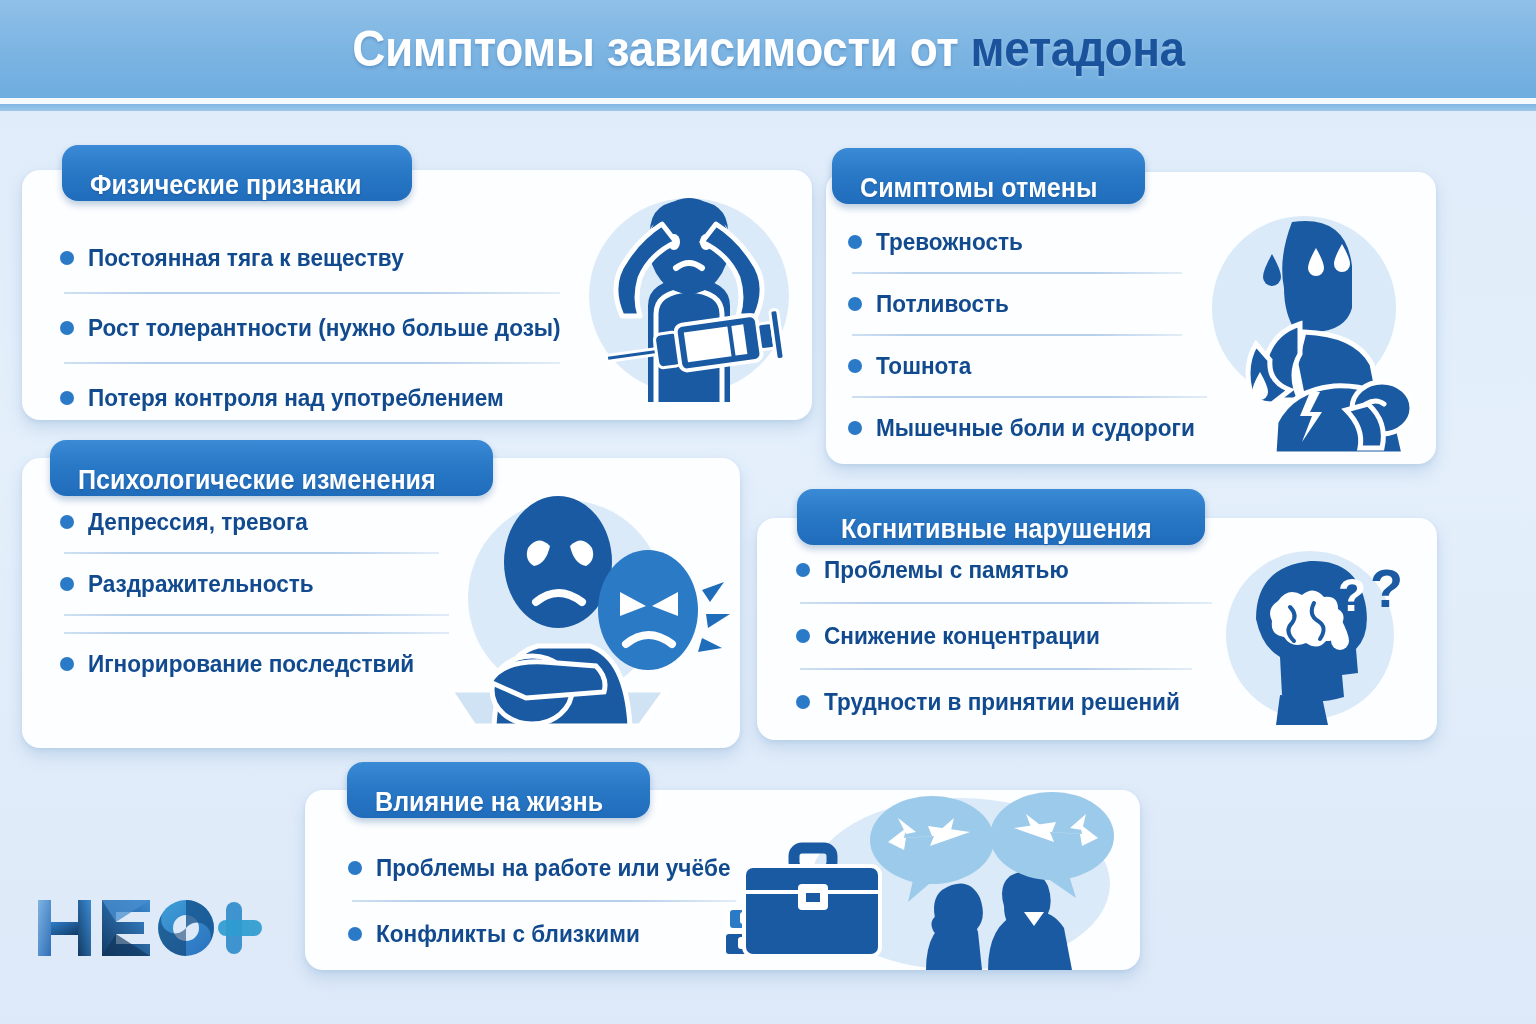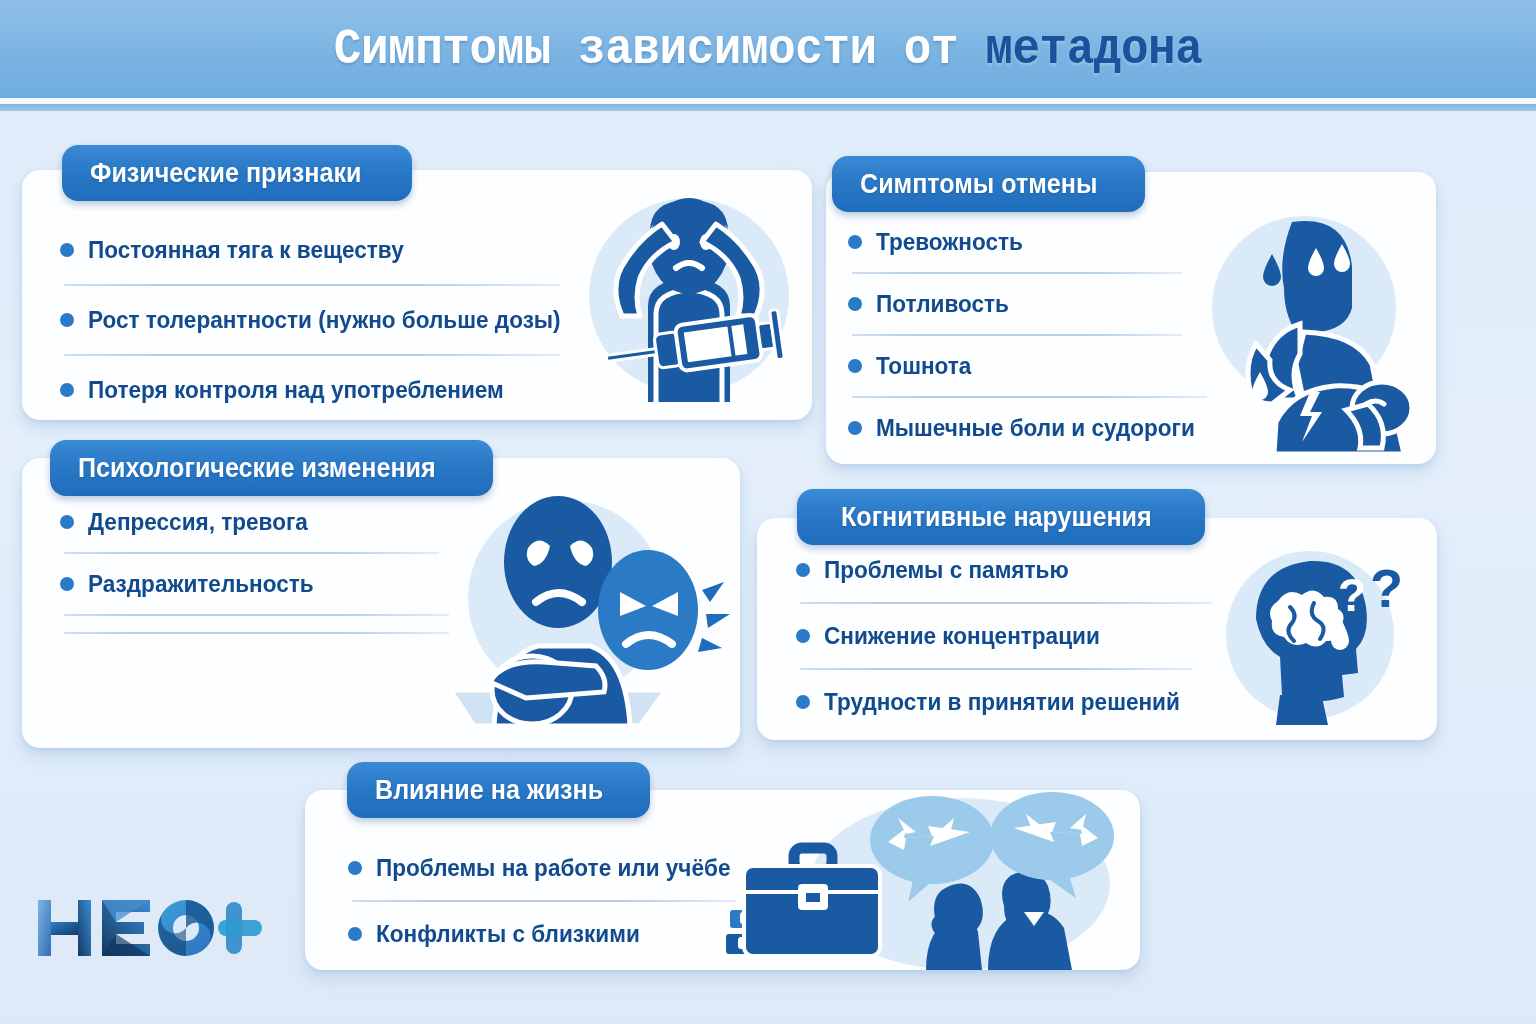--- a/index.html
+++ b/index.html
@@ -26,21 +26,20 @@
   
   .header {
     position: absolute;
     left: 0; top: 0;
     width: 1536px;
     height: 98px;
     background: linear-gradient(180deg, #8fc0e8 0%, #7bb4e2 55%, #6fade0 100%);
     display: flex;
     align-items: center;
     justify-content: center;
-    font-family: Liberation Mono, monospace;
   }
   .header-title {
     font-size: 50px;
     font-weight: bold;
     letter-spacing: -0.5px;
     color: #ffffff;
     text-shadow: 0 2px 3px rgba(30,80,140,.30);
     white-space: nowrap;
     transform: scaleX(0.92);
     transform-origin: center;
@@ -75,21 +74,21 @@
     position: absolute;
     left: 0; top: 0;
     width: 100%; height: 100%;
     border-radius: 18px;
     overflow: hidden;
   }
 
   .pill {
     position: absolute;
     display: flex;
-    align-items: center;
+    align-items: flex-end;
     padding: 0 30px 0 28px;
     height: 56px;
     border-radius: 16px;
     background: linear-gradient(180deg, #3b8ad6 0%, #2a7ac8 42%, #1f6cbb 100%);
     box-shadow: 0 4px 7px rgba(30,85,150,.30);
     z-index: 5;
   }
   .pill-label {
     color: #ffffff;
     font-size: 27px;
@@ -156,21 +155,21 @@
   </div>
   <div class="header-rule"></div>
   <div class="header-rule2"></div>
 
   <div class="card" style="left:22px; top:170px; width:790px; height:250px;">
     <div class="card-inner"></div>
   </div>
   <div class="pill" style="left:62px; top:145px;">
     <span class="pill-label">Физические признаки</span>
   </div>
-  <div class="bullets" style="left:60px; top:236px; width:500px;">
+  <div class="bullets" style="left:60px; top:244px; width:500px;">
     <div class="bullet-row">
       <span class="dot"></span>
       <span class="bullet-text">Постоянная тяга к веществу</span>
     </div>
     <div class="sep" style="width:496px; margin-top:20px; margin-bottom:20px;"></div>
     <div class="bullet-row">
       <span class="dot"></span>
       <span class="bullet-text">Рост толерантности (нужно больше дозы)</span>
     </div>
     <div class="sep" style="width:496px; margin-top:20px; margin-bottom:20px;"></div>
@@ -205,21 +204,21 @@
         <rect x="156" y="144" width="12" height="30" fill="#ffffff"></rect>
         <rect x="182" y="146" width="14" height="26" rx="3" fill="#1a5aa3" stroke="#ffffff" stroke-width="3"></rect>
         <rect x="196" y="134" width="8" height="50" rx="3" fill="#1a5aa3" stroke="#ffffff" stroke-width="3"></rect>
       </g>
     </svg>
   </div>
 
   <div class="card" style="left:826px; top:172px; width:610px; height:292px;">
     <div class="card-inner"></div>
   </div>
-  <div class="pill" style="left:832px; top:156px;">
+  <div class="pill" style="left:832px; top:148px;">
     <span class="pill-label">Симптомы отмены</span>
   </div>
   <div class="bullets" style="left:848px; top:228px; width:380px;">
     <div class="bullet-row">
       <span class="dot"></span>
       <span class="bullet-text">Тревожность</span>
     </div>
     <div class="sep" style="width:330px; margin-top:16px; margin-bottom:16px;"></div>
     <div class="bullet-row">
       <span class="dot"></span>
@@ -273,20 +272,24 @@
       <span class="dot"></span>
       <span class="bullet-text">Депрессия, тревога</span>
     </div>
     <div class="sep" style="width:375px; margin-top:16px; margin-bottom:16px;"></div>
     <div class="bullet-row">
       <span class="dot"></span>
       <span class="bullet-text">Раздражительность</span>
     </div>
     <div class="sep" style="width:385px; margin-top:16px; margin-bottom:16px;"></div>
     <div class="sep" style="width:385px; margin-top:16px; margin-bottom:16px;"></div>
+    <div class="bullet-row">
+      <span class="dot"></span>
+      <span class="bullet-text">Игнорирование последствий</span>
+    </div>
   </div>
   <div class="illo" style="left:440px; top:486px;">
     <svg width="290" height="240" viewBox="0 0 290 240">
       <circle cx="126" cy="112" r="98" fill="#dbeaf8"></circle>
 
       <path d="M10 204 L226 204 L200 240 L34 240 Z" fill="#cfe3f5" stroke="#ffffff" stroke-width="5"></path>
 
       <path d="M54 240 Q58 170 98 160 L150 160 Q186 172 190 240 Z" fill="#1a5aa3" stroke="#ffffff" stroke-width="5"></path>
 
       <ellipse cx="118" cy="76" rx="54" ry="66" fill="#1a5aa3"></ellipse>

